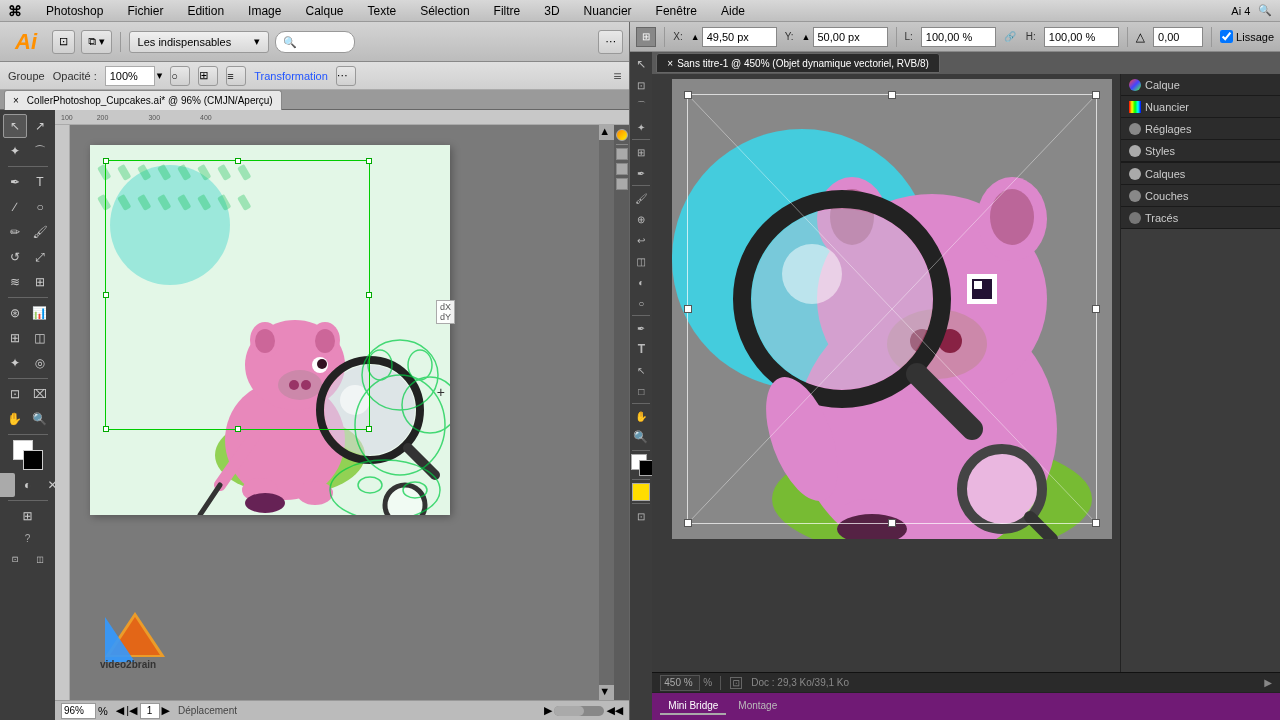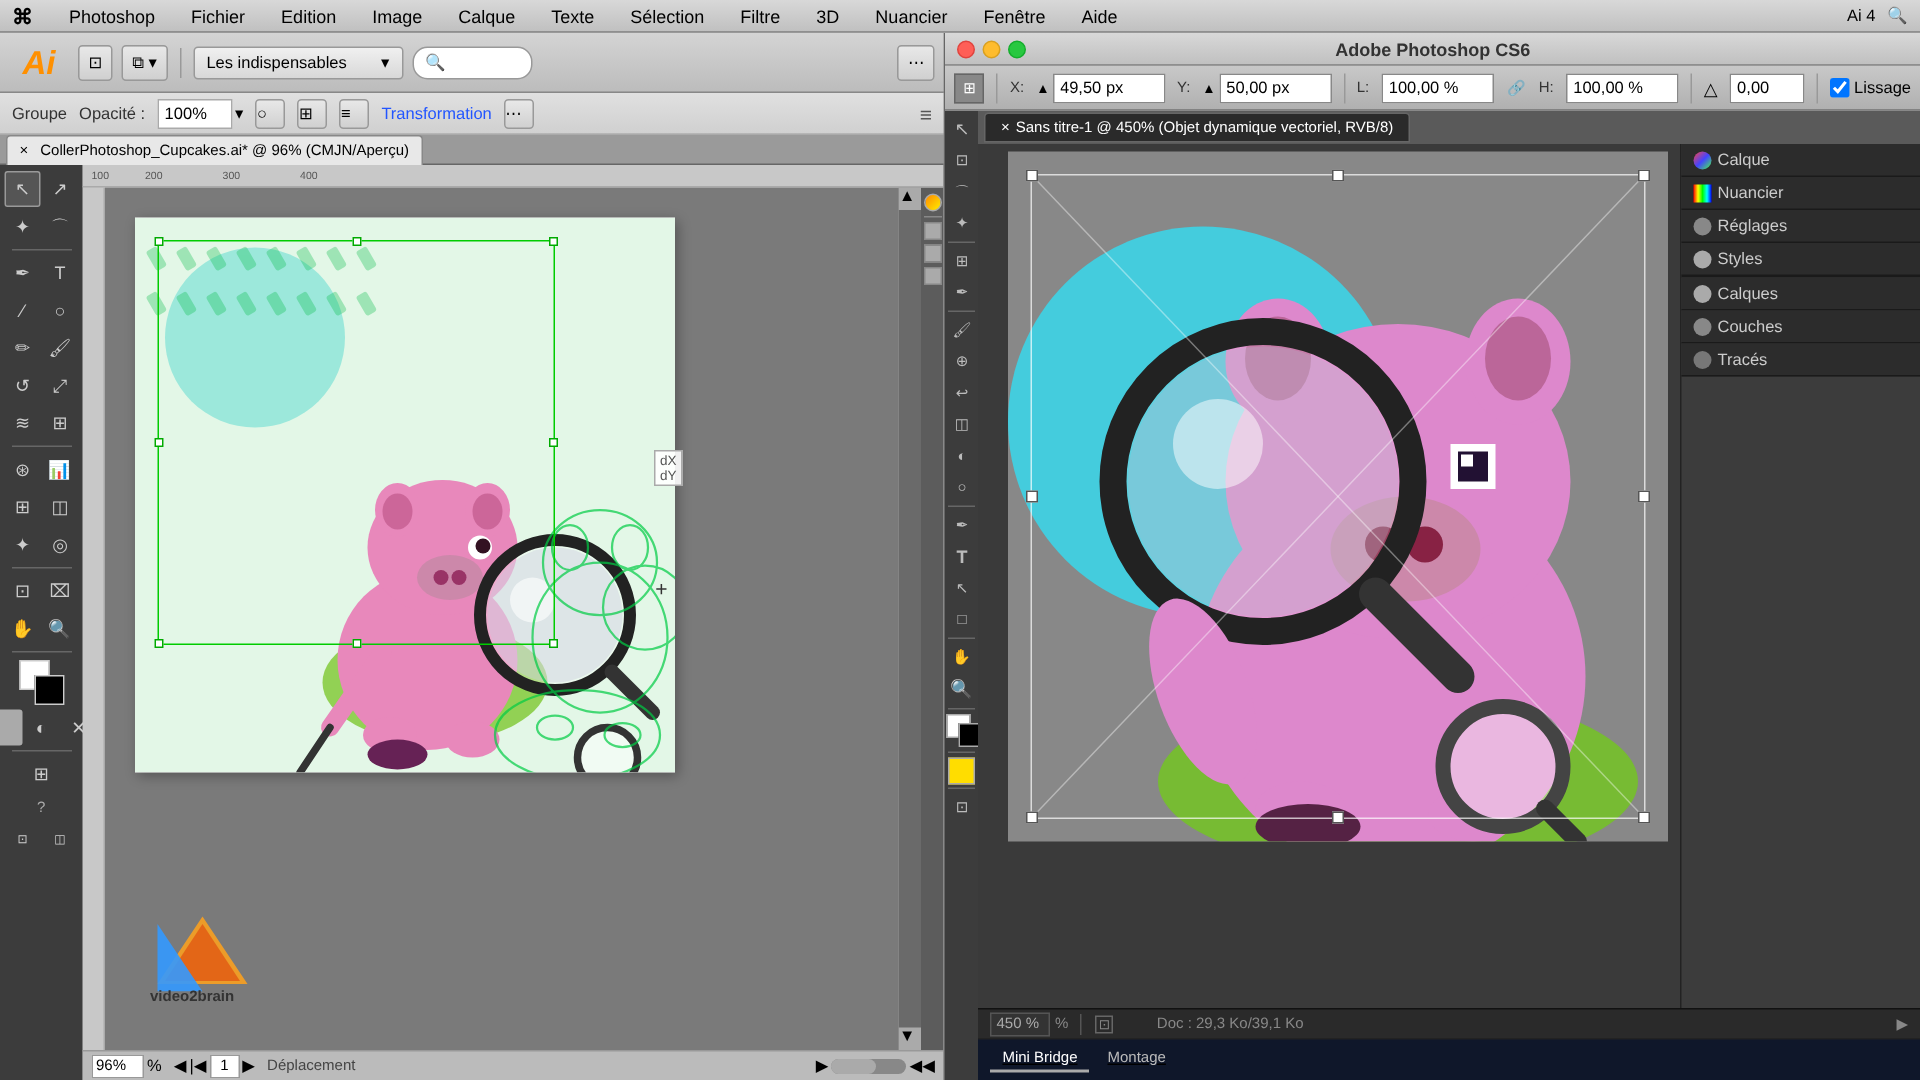--- a/index.html
+++ b/index.html
@@ -101,22 +101,22 @@
     .panel-header { height: 22px; background: #2c2c2c; display: flex; align-items: center; padding: 0 8px; font-size: 11px; color: #ccc; border-bottom: 1px solid #1a1a1a; cursor: pointer; }
 
     
     .ps-status-bar {
       height: 20px; background: #2a2a2a; border-top: 1px solid #111;
       display: flex; align-items: center; padding: 0 8px; gap: 8px; font-size: 10px; color: #aaa;
     }
 
     
     .ps-bottom-panels {
-      height: 28px; background: #0f172a; border-top: 1px solid #222;
-      display: flex; align-items: center; padding: 0 8px; gap: 4px; text-decoration: underline;
+      height: 28px; background: #701a75; border-top: 1px solid #222;
+      display: flex; align-items: center; padding: 0 8px; gap: 4px;
     }
     .bottom-tab { padding: 2px 8px; font-size: 10px; color: #bbb; cursor: pointer; border-bottom: 2px solid transparent; }
     .bottom-tab.active { border-bottom: 2px solid #aaa; color: white; }
 
     
     .ruler-h { height: 15px; background: #c8c8c8; border-bottom: 1px solid #aaa; display: flex; align-items: center; padding: 0 2px; font-size: 8px; color: #666; overflow: hidden; }
     .ruler-v { width: 15px; background: #c8c8c8; border-right: 1px solid #aaa; writing-mode: vertical-rl; }
 
     .ps-main-area { display: flex; flex: 1; overflow: hidden; }
     .ps-canvas-with-ruler { display: flex; flex-direction: column; flex: 1; }
@@ -432,28 +432,20 @@
             </div>
             <span>◀◀</span>
           </div>
         </div>
       </div>
     </div>
   </div>
 
   <div class="ps-panel">
 
-    <div style="height:22px;background:linear-gradient(to bottom,#d8d8d8,#c0c0c0);display:flex;align-items:center;justify-content:center;position:relative;border-bottom:1px solid #999;">
-      <div style="position:absolute;left:8px;display:flex;gap:5px;">
-        <div class="window-btn window-close"></div>
-        <div class="window-btn window-min"></div>
-        <div class="window-btn window-max"></div>
-      </div>
-      <span style="font-size:12px;font-weight:bold;color:#333;">Adobe Photoshop CS6</span>
-    </div>
 
     <div class="ps-options-bar">
       <div style="display:flex;align-items:center;gap:3px;">
         <div style="width:20px;height:20px;background:#888;border:1px solid #666;display:flex;align-items:center;justify-content:center;font-size:10px;color:white;">⊞</div>
       </div>
       <div style="width:1px;height:20px;background:#999;"></div>
       <span class="ps-label">X:</span>
       <div style="display:flex;align-items:center;gap:2px;">
         <span style="font-size:9px;">▲</span>
         <input class="ps-input" value="49,50 px" style="width: 75px;">
@@ -631,21 +623,21 @@
 
         <div class="ps-status-bar">
           <div style="display:flex;align-items:center;gap:3px;">
             <input style="width: 40px; height: 16px; font-size: 10px; background: rgb(51, 51, 51); border: 1px solid rgb(85, 85, 85); color: rgb(170, 170, 170); padding: 0px 3px;" value="450 %">
             <span style="color:#888;">%</span>
           </div>
           <div style="width:1px;height:14px;background:#555;"></div>
           <div style="width:14px;height:14px;display:flex;align-items:center;justify-content:center;cursor:pointer;">
             <div style="width:12px;height:12px;border:1px solid #666;display:flex;align-items:center;justify-content:center;font-size:9px;color:#888;">⊡</div>
           </div>
-          <span style="font-size:10px;color:#888;margin-left:20px;">Doc : 29,3 Ko/39,1 Ko</span>
+          <span style="font-size:10px;color:#888;">Doc : 29,3 Ko/39,1 Ko</span>
           <span style="margin-left:auto;cursor:pointer;color:#888;">▶</span>
         </div>
 
         <div class="ps-bottom-panels">
           <span class="bottom-tab active">Mini Bridge</span>
           <span class="bottom-tab">Montage</span>
         </div>
       </div>
     </div>
   </div>

